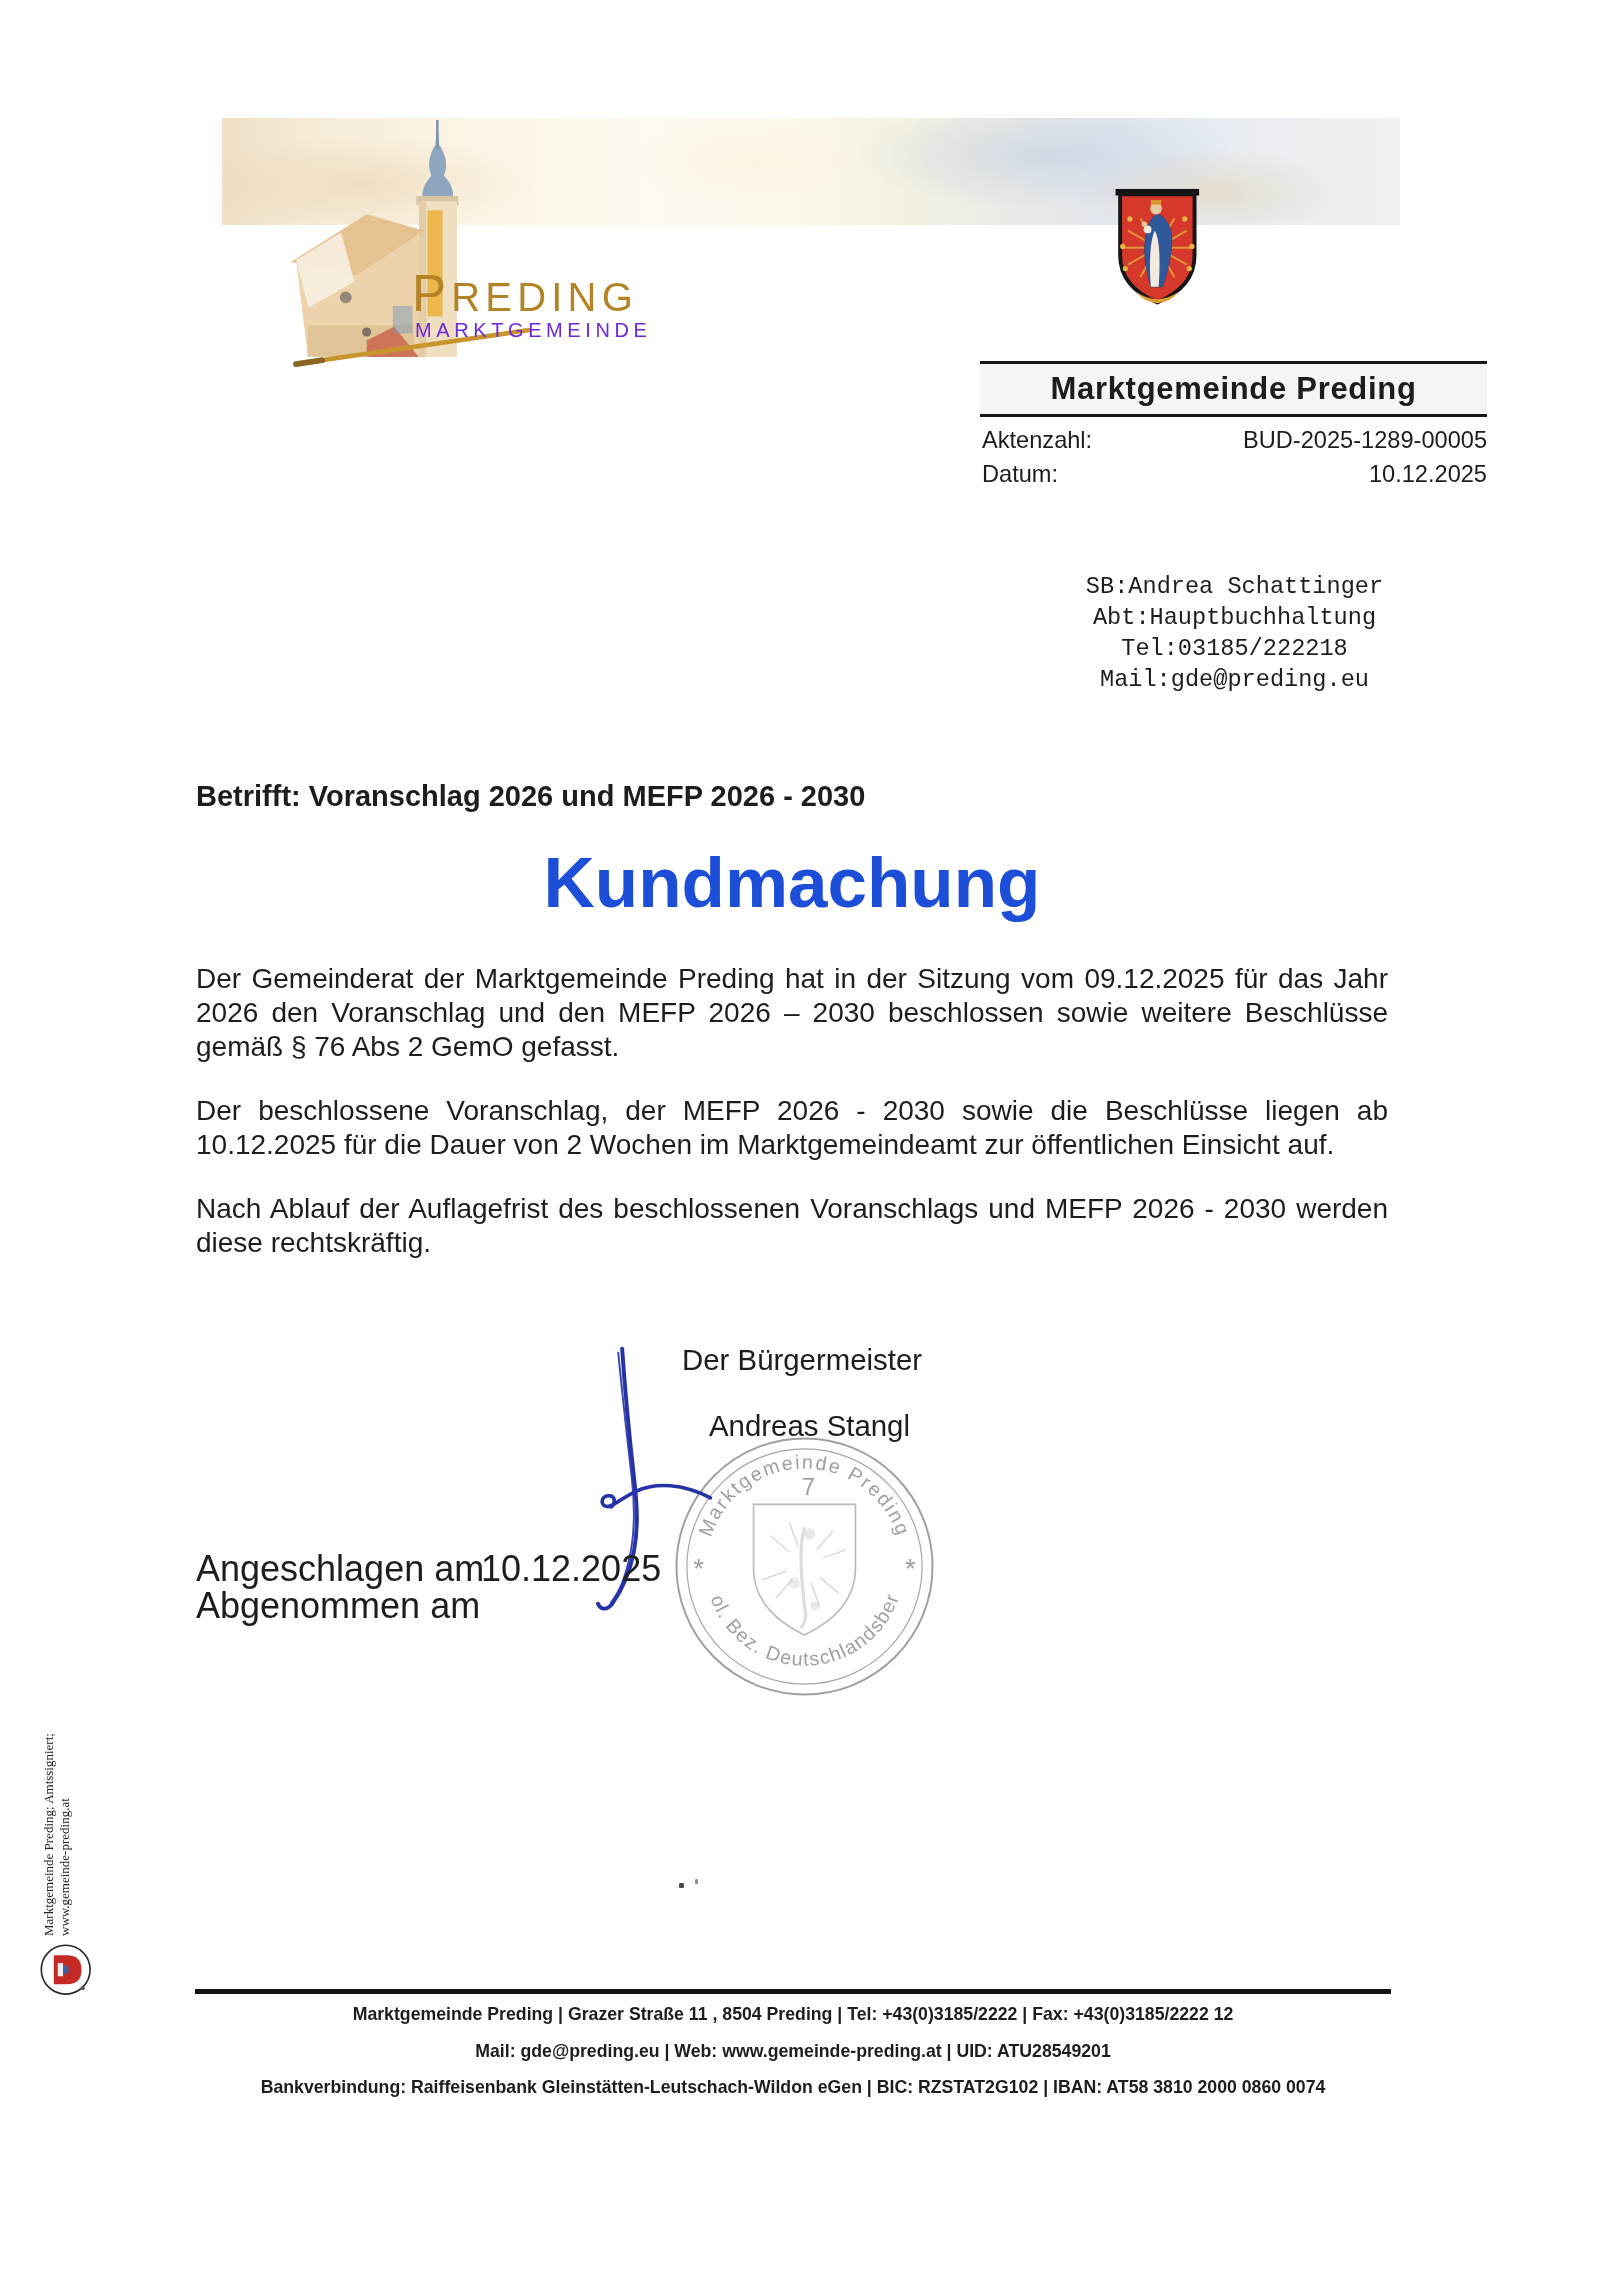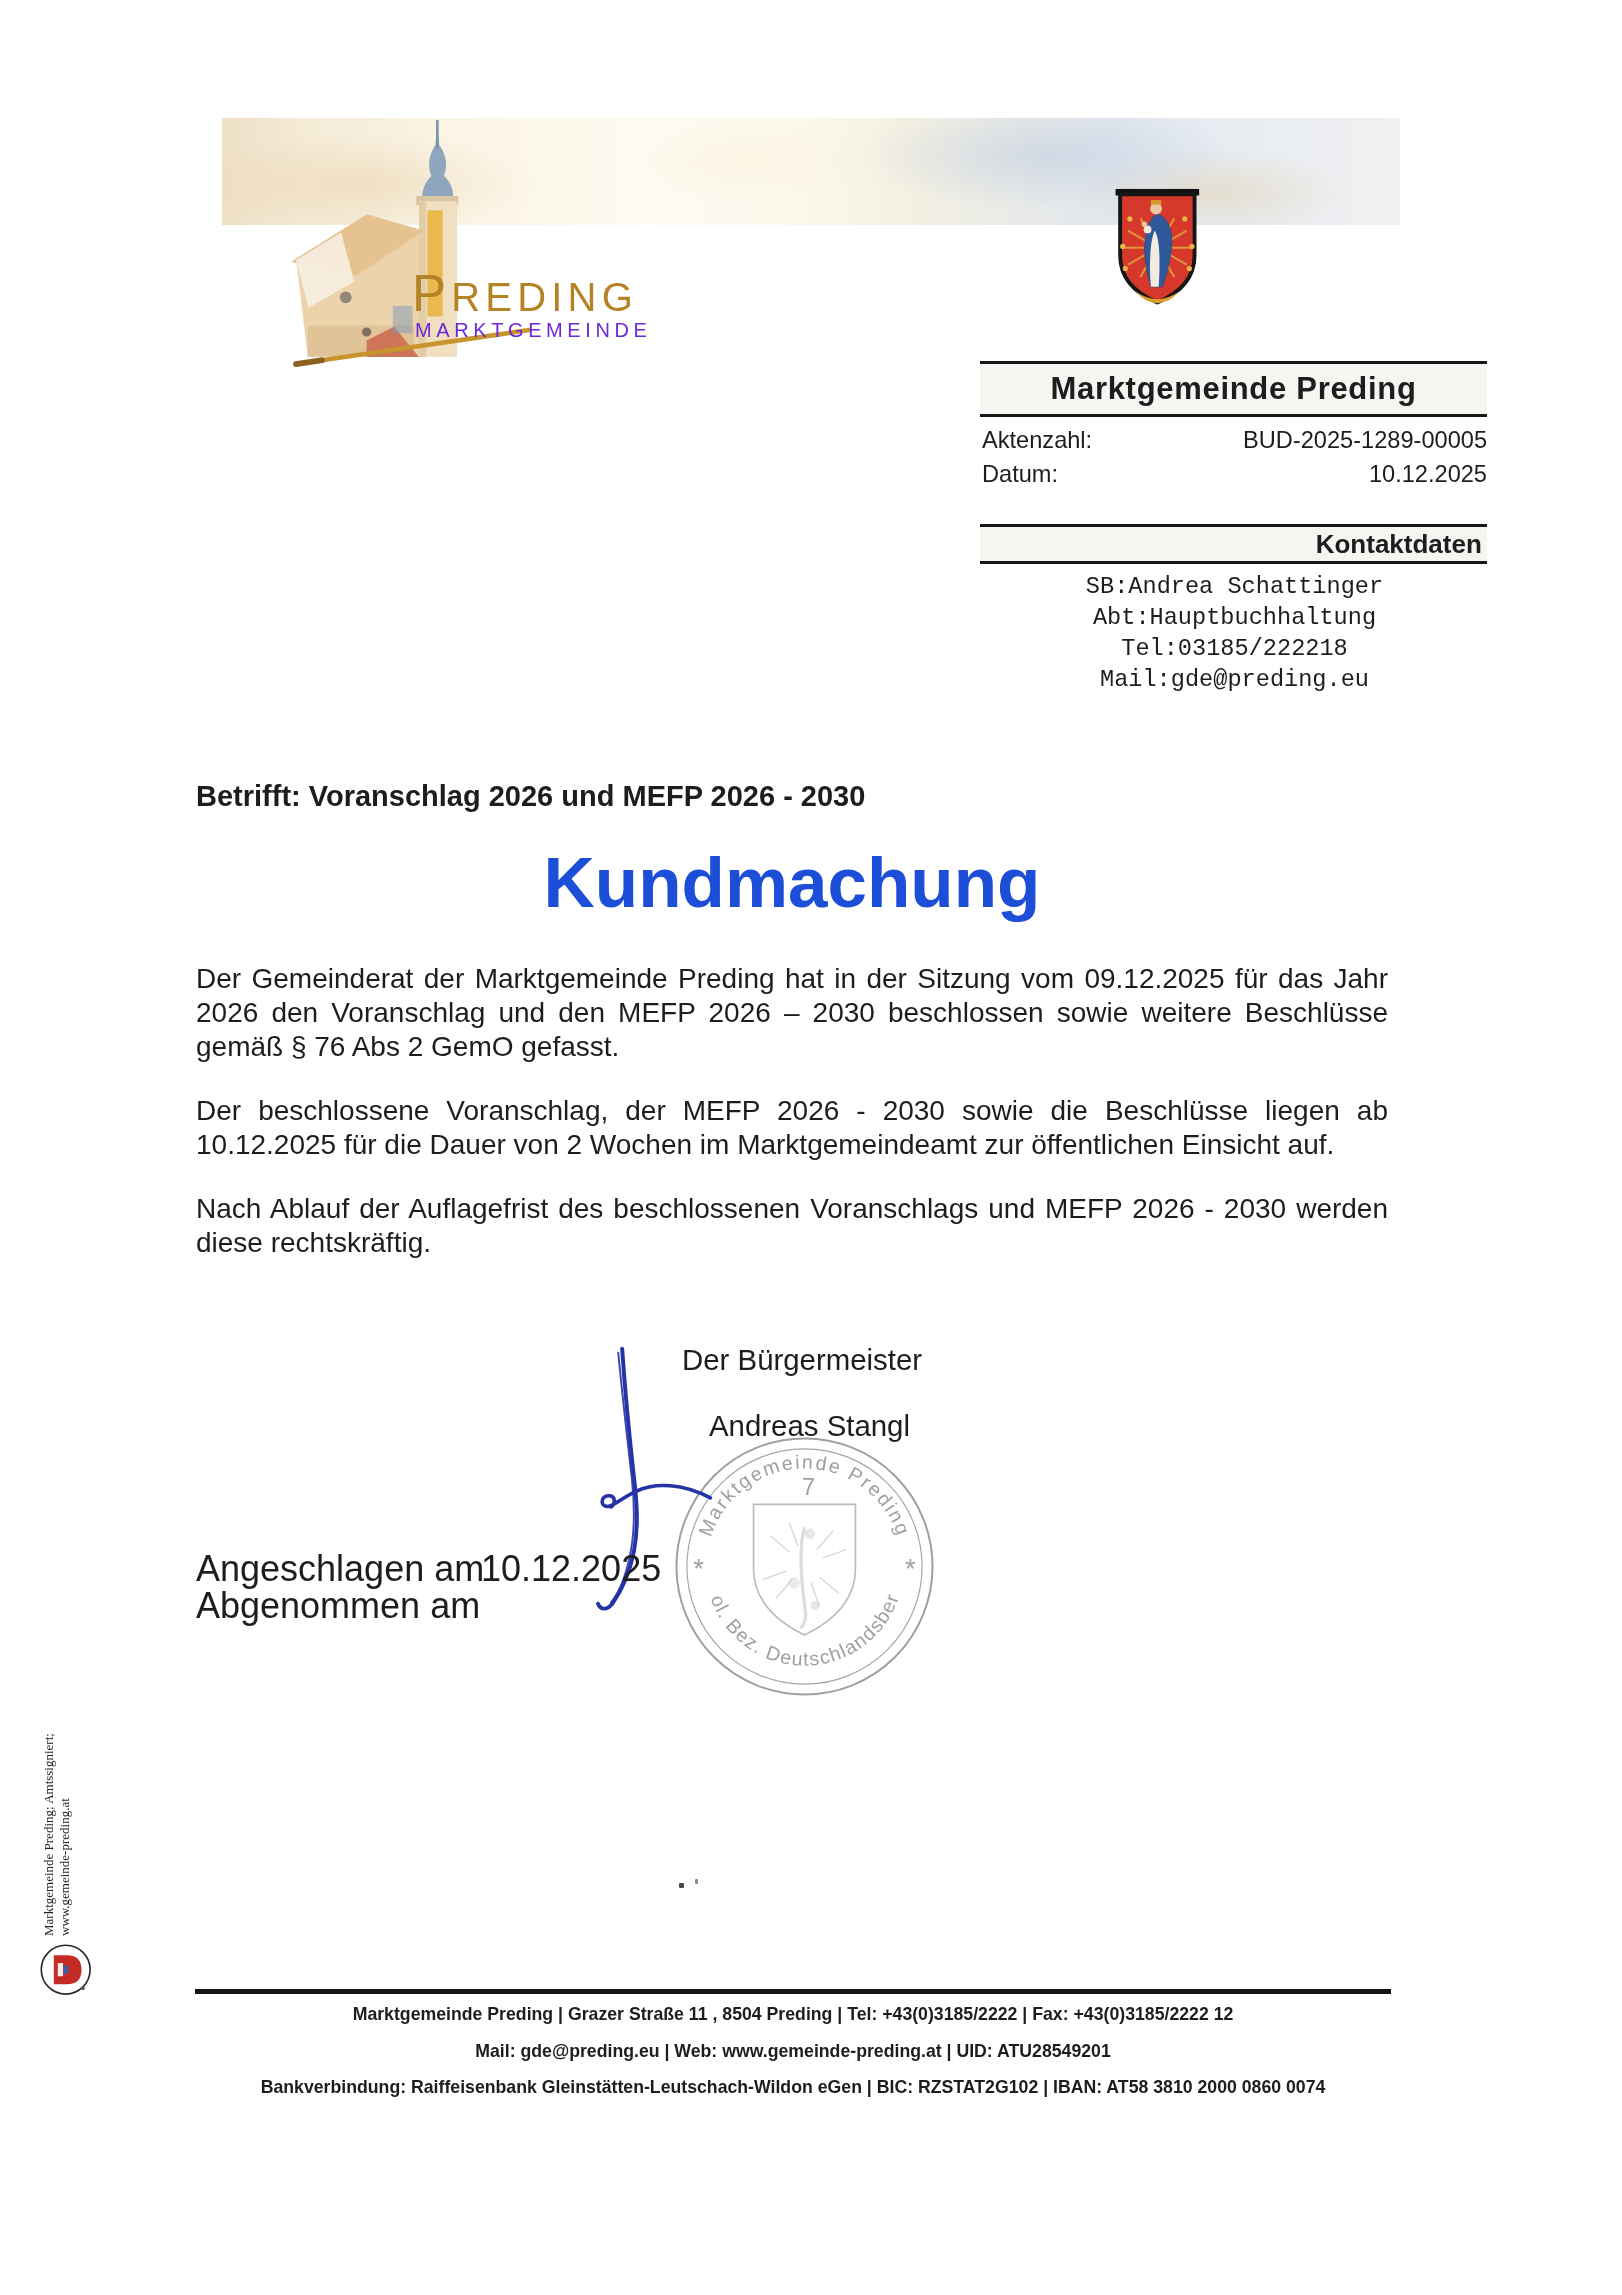--- a/index.html
+++ b/index.html
@@ -158,23 +158,20 @@
     <div class="row">
       <span>Aktenzahl:</span>
       <span>BUD-2025-1289-00005</span>
     </div>
     <div class="row">
       <span>Datum:</span>
       <span>10.12.2025</span>
     </div>
   </div>
 
-  <div class="abs kon-box">
-    <div class="t">Kontaktdaten</div>
-  </div>
   <div class="abs kon">
     <div class="row">
       <span>SB:</span>
       <span>Andrea Schattinger</span>
     </div>
     <div class="row">
       <span>Abt:</span>
       <span>Hauptbuchhaltung</span>
     </div>
     <div class="row">

